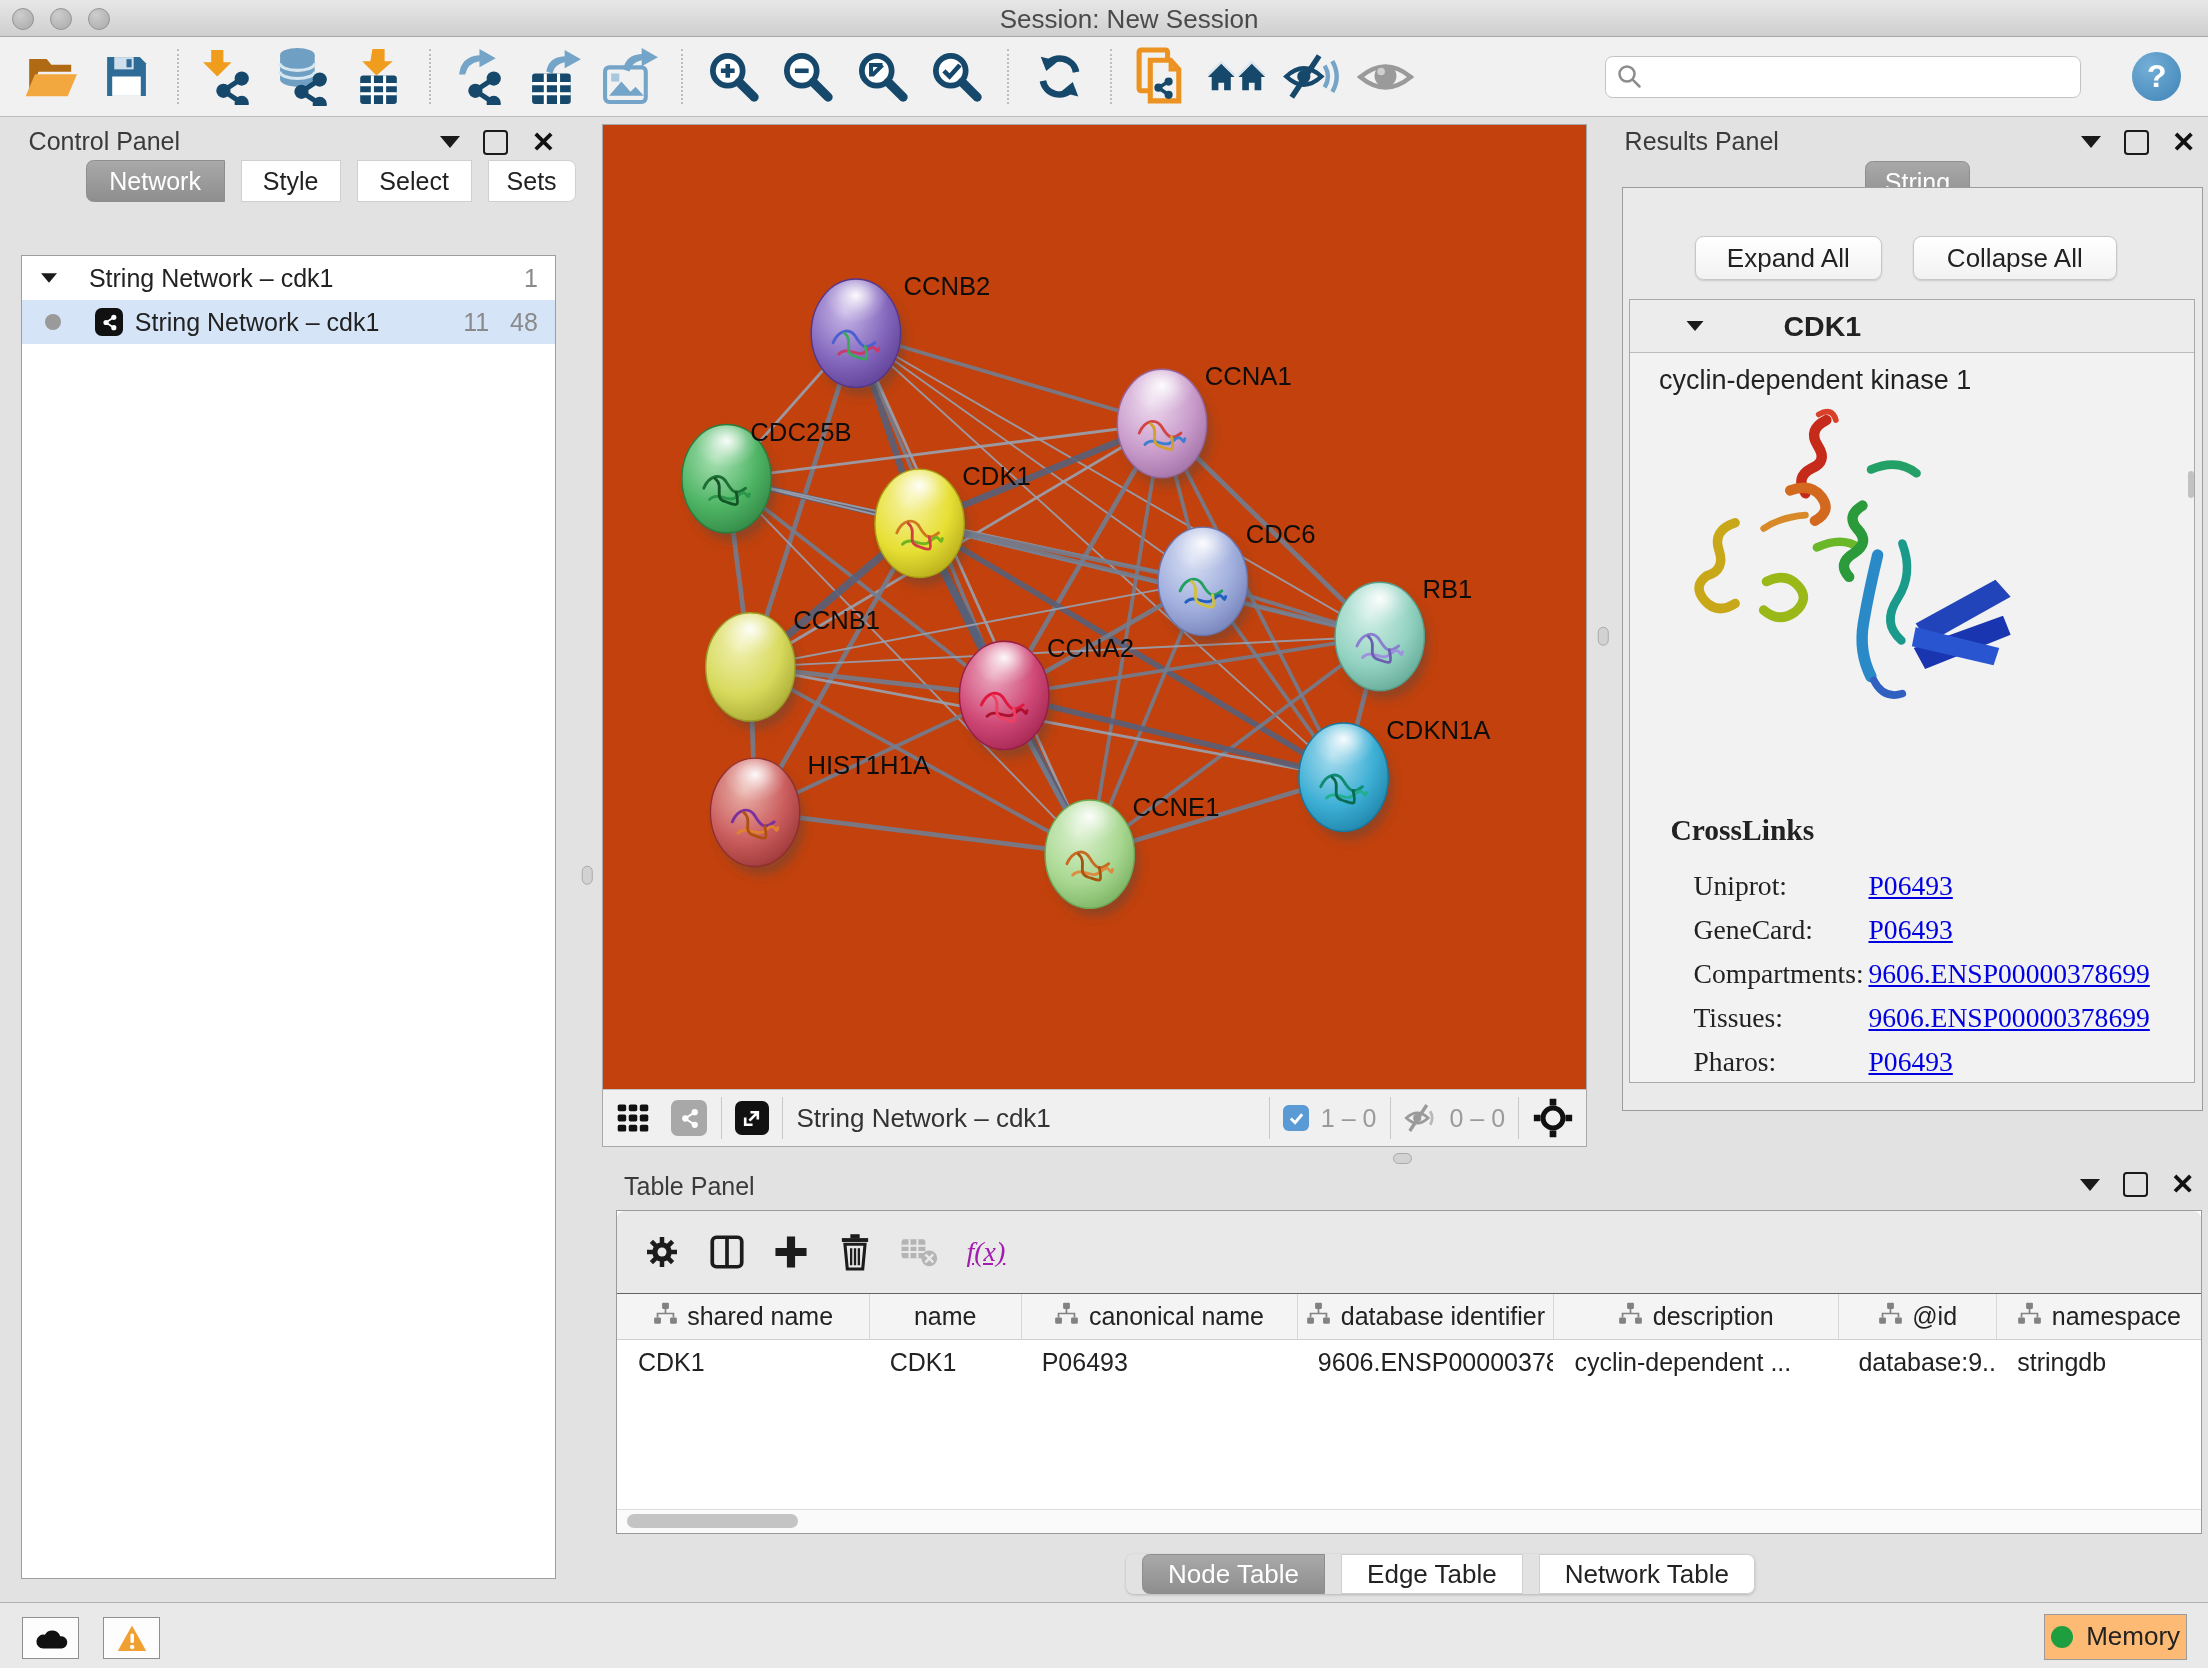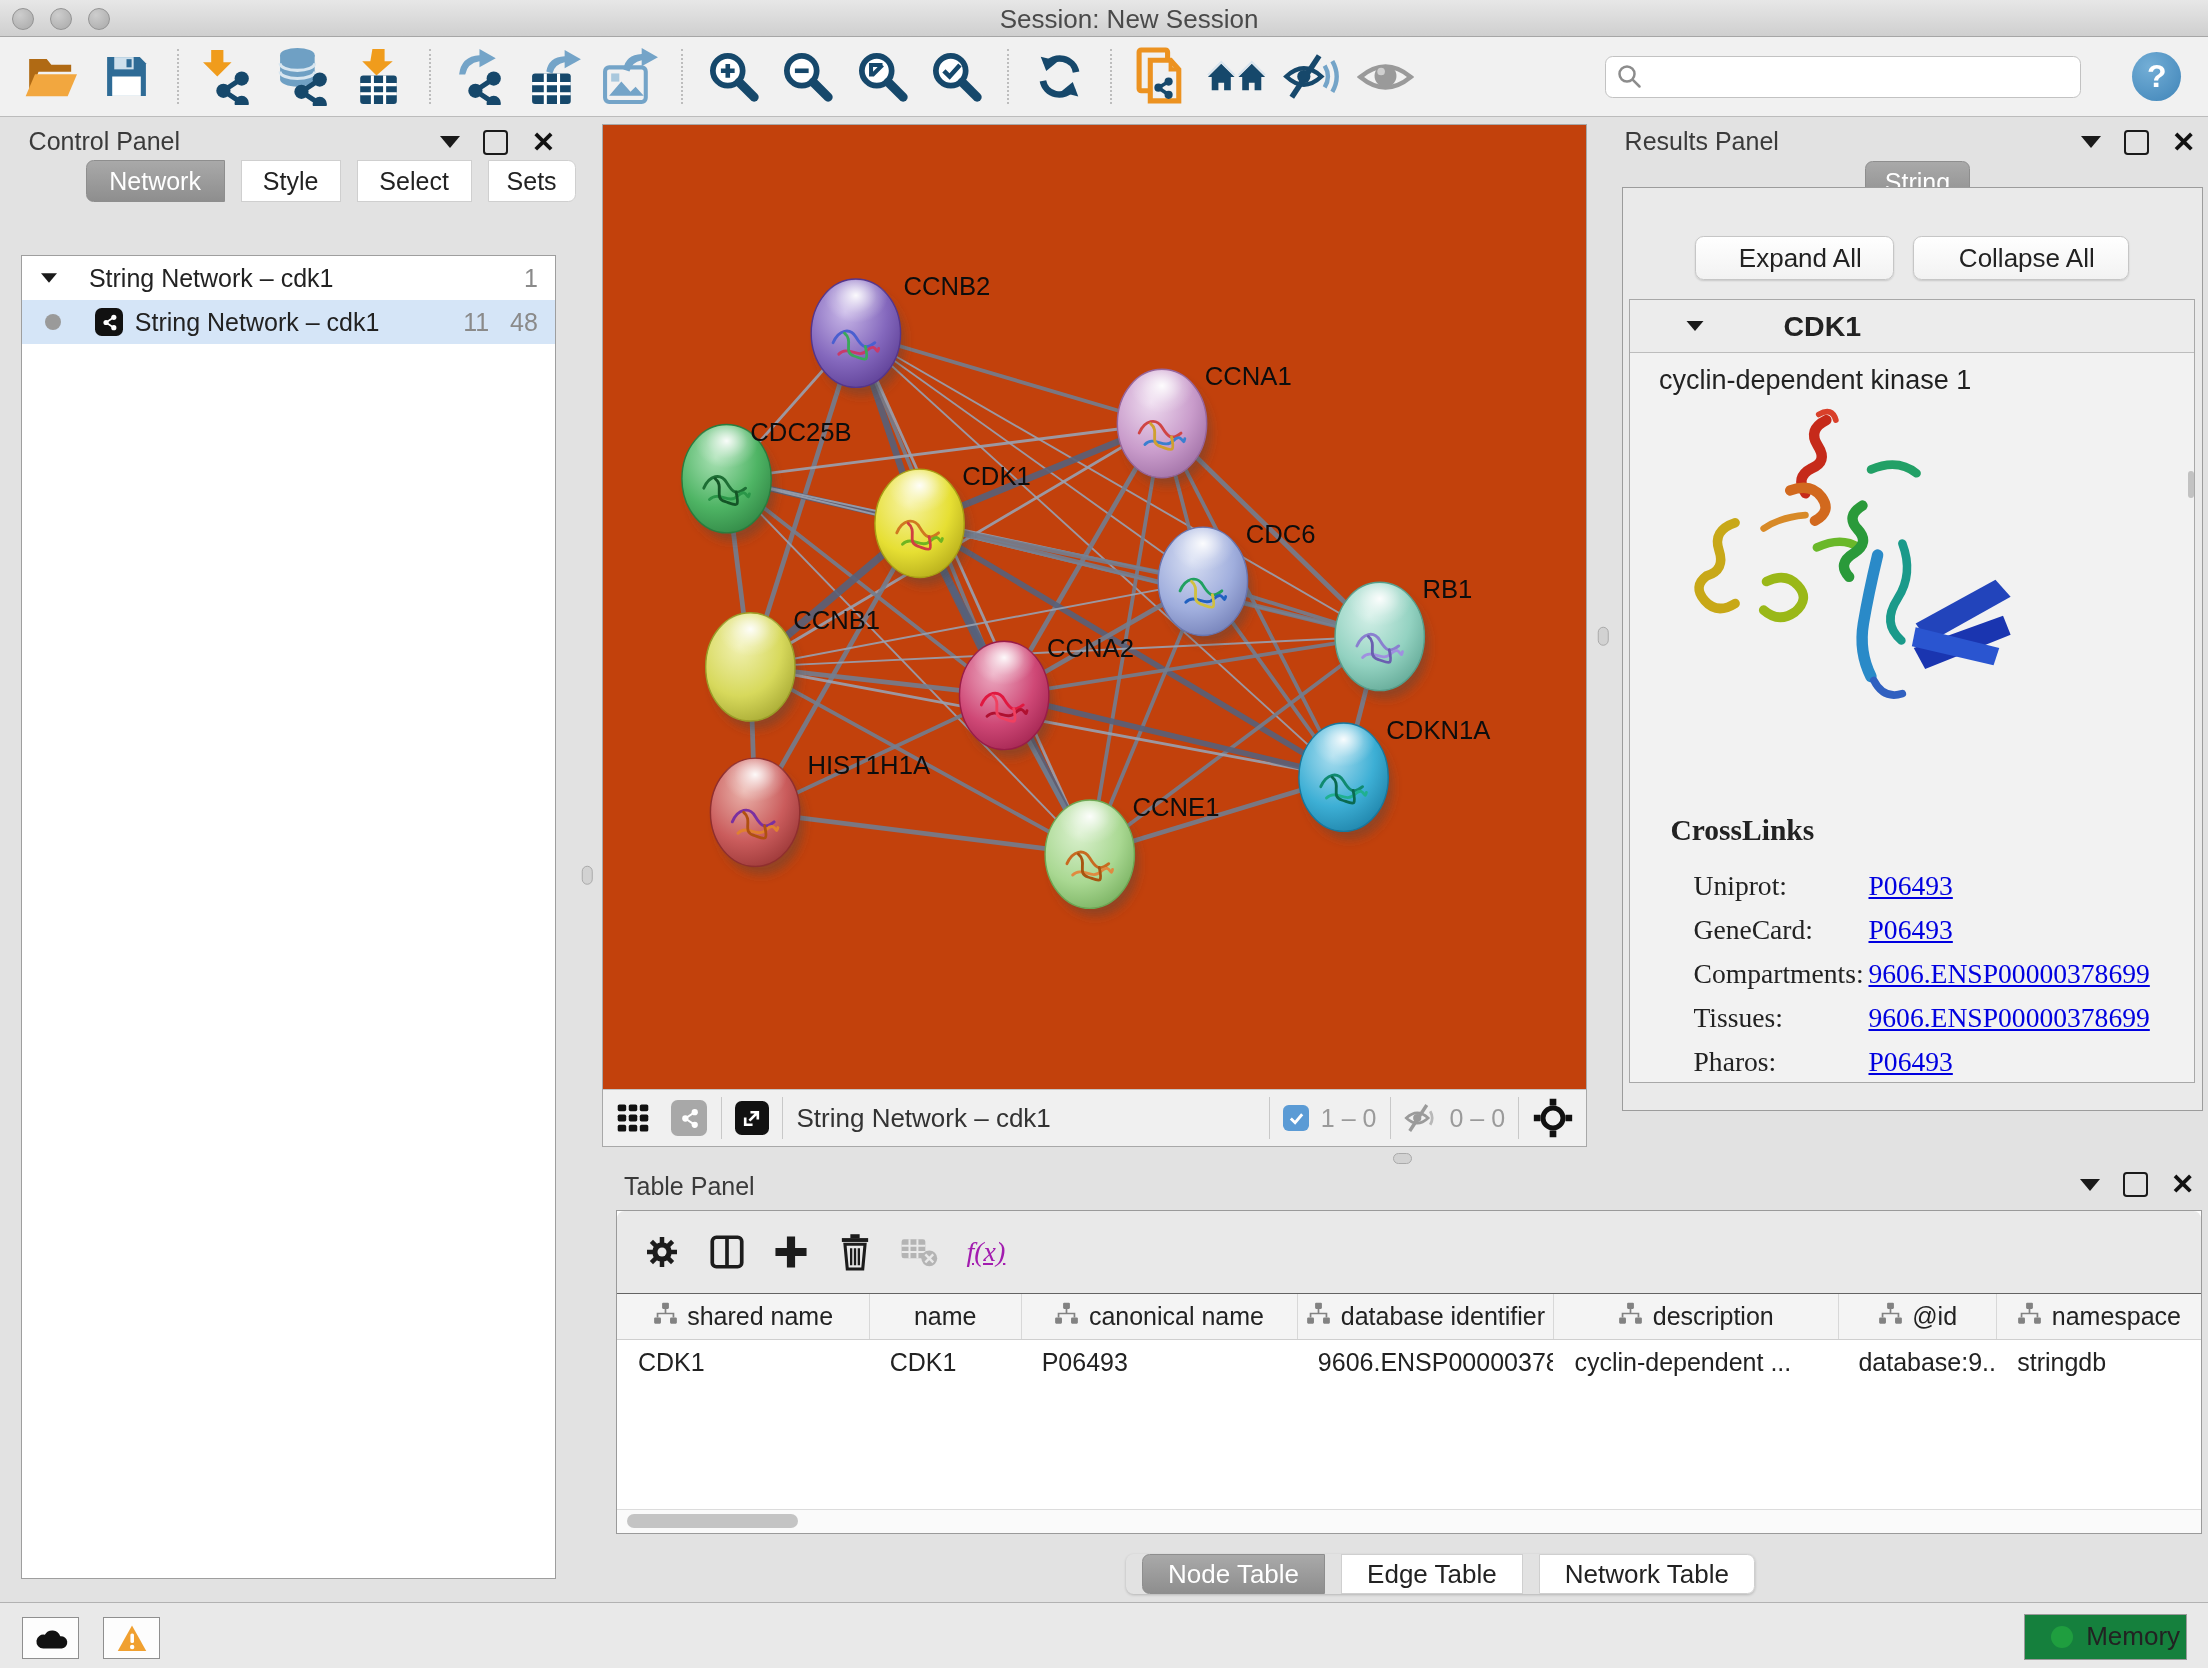--- a/index.html
+++ b/index.html
@@ -50,21 +50,21 @@
   #net-bottombar{left:0;bottom:0;width:100%;height:57px;background:#f0f0f0;border-top:1px solid #c4c4c4;
                  display:flex;align-items:center;box-sizing:border-box;padding:0 13.3px;}
   .nb-sep{height:42px;border-left:1px solid #c8c8c8;margin:0 13.3px;}
   .nb-txt{font-size:25px;color:#9a9a9a;}
   .checkbox{width:26px;height:26px;border-radius:5.7px;background:#5b9bd5;display:flex;align-items:center;justify-content:center;}
   
   #results-panel{left:1617px;top:122px;width:592px;height:1027px;}
   #rp-tab{left:232px;top:39px;width:105px;border-radius:7.6px;}
   #rp-box{left:4.8px;top:65px;width:581px;height:924px;background:#eaeaea;border:1px solid #9c9c9c;box-sizing:border-box;}
   .rp-btn{position:absolute;height:42px;background:linear-gradient(#ffffff,#f2f2f2);border:1px solid #c6c6c6;
-          border-radius:8.6px;font-size:26px;display:flex;align-items:center;justify-content:center;box-shadow:0 1px 1.9px rgba(0,0,0,.15);padding-left:12px;}
+          border-radius:8.6px;font-size:26px;display:flex;align-items:center;justify-content:center;box-shadow:0 1px 1.9px rgba(0,0,0,.15);}
   #rp-section{left:6.7px;top:111px;width:566px;height:784px;border:1px solid #a8a8a8;background:#f2f2f2;box-sizing:border-box;}
   #rp-sec-head{height:52px;background:#ececec;border-bottom:1px solid #bdbdbd;display:flex;align-items:center;}
   #rp-gene{font-size:28.5px;font-weight:bold;margin-left:78px;}
   #rp-desc{left:28.5px;top:65px;font-size:27px;}
   #crosslinks{left:0;top:514px;width:100%;font-family:"Liberation Serif",serif;}
   #crosslinks h3{margin:0 0 17px 40px;font-size:29.5px;}
   .cl-row{display:flex;height:44px;align-items:center;font-size:27.6px;}
   .cl-row .lbl{margin-left:63px;width:175px;}
   .cl-row a{color:#0000e0;text-decoration:underline;margin-left:0px;}
   
@@ -80,22 +80,22 @@
   #tp-hthumb{position:absolute;left:9.5px;top:3.8px;width:171px;height:14.3px;border-radius:7.6px;background:#c4c4c4;}
   #tp-tabs{left:551px;top:382px;display:flex;box-shadow:0 1px 2.9px rgba(0,0,0,.2);border-radius:7.6px;}
   #tp-tabs .tab{height:40px;padding:0 25px;font-size:26px;}
   #tp-tabs .tab:first-child{border-radius:7.6px 0 0 7.6px;}
   #tp-tabs .tab:last-child{border-radius:0 7.6px 7.6px 0;}
   .fx{font-family:"Liberation Serif",serif;font-style:italic;font-size:28px;color:#a21caf;text-decoration:underline;}
   
   #statusbar{left:0;top:1602px;width:2208px;height:67px;background:#e9e9e9;border-top:1px solid #b2b2b2;}
   .sb-btn{position:absolute;top:14.3px;width:55px;height:40px;background:#fdfdfd;border:1.9px solid #8f8f8f;
           display:flex;align-items:center;justify-content:center;}
-  #memory-btn{position:absolute;right:21px;top:10.5px;width:141px;height:44px;background:#15803d;border:1px solid #9a9a9a;
-              display:flex;align-items:center;justify-content:center;gap:13.3px;font-size:26px;padding-left:20px;}
+  #memory-btn{position:absolute;right:21px;top:10.5px;width:141px;height:44px;background:#fdba74;border:1px solid #9a9a9a;
+              display:flex;align-items:center;justify-content:center;gap:13.3px;font-size:26px;}
   #memory-dot{width:22px;height:22px;border-radius:50%;}
   .splitter{width:19px;height:10.5px;border-radius:5.7px;background:#d2d2d2;border:1px solid #aaa;box-sizing:border-box;}
 </style>
 </head>
 <body>
 
 <div id="app">
 
   <div class="abs" id="titlebar">
     <div class="abs traffic" style="left:12.4px"></div>

